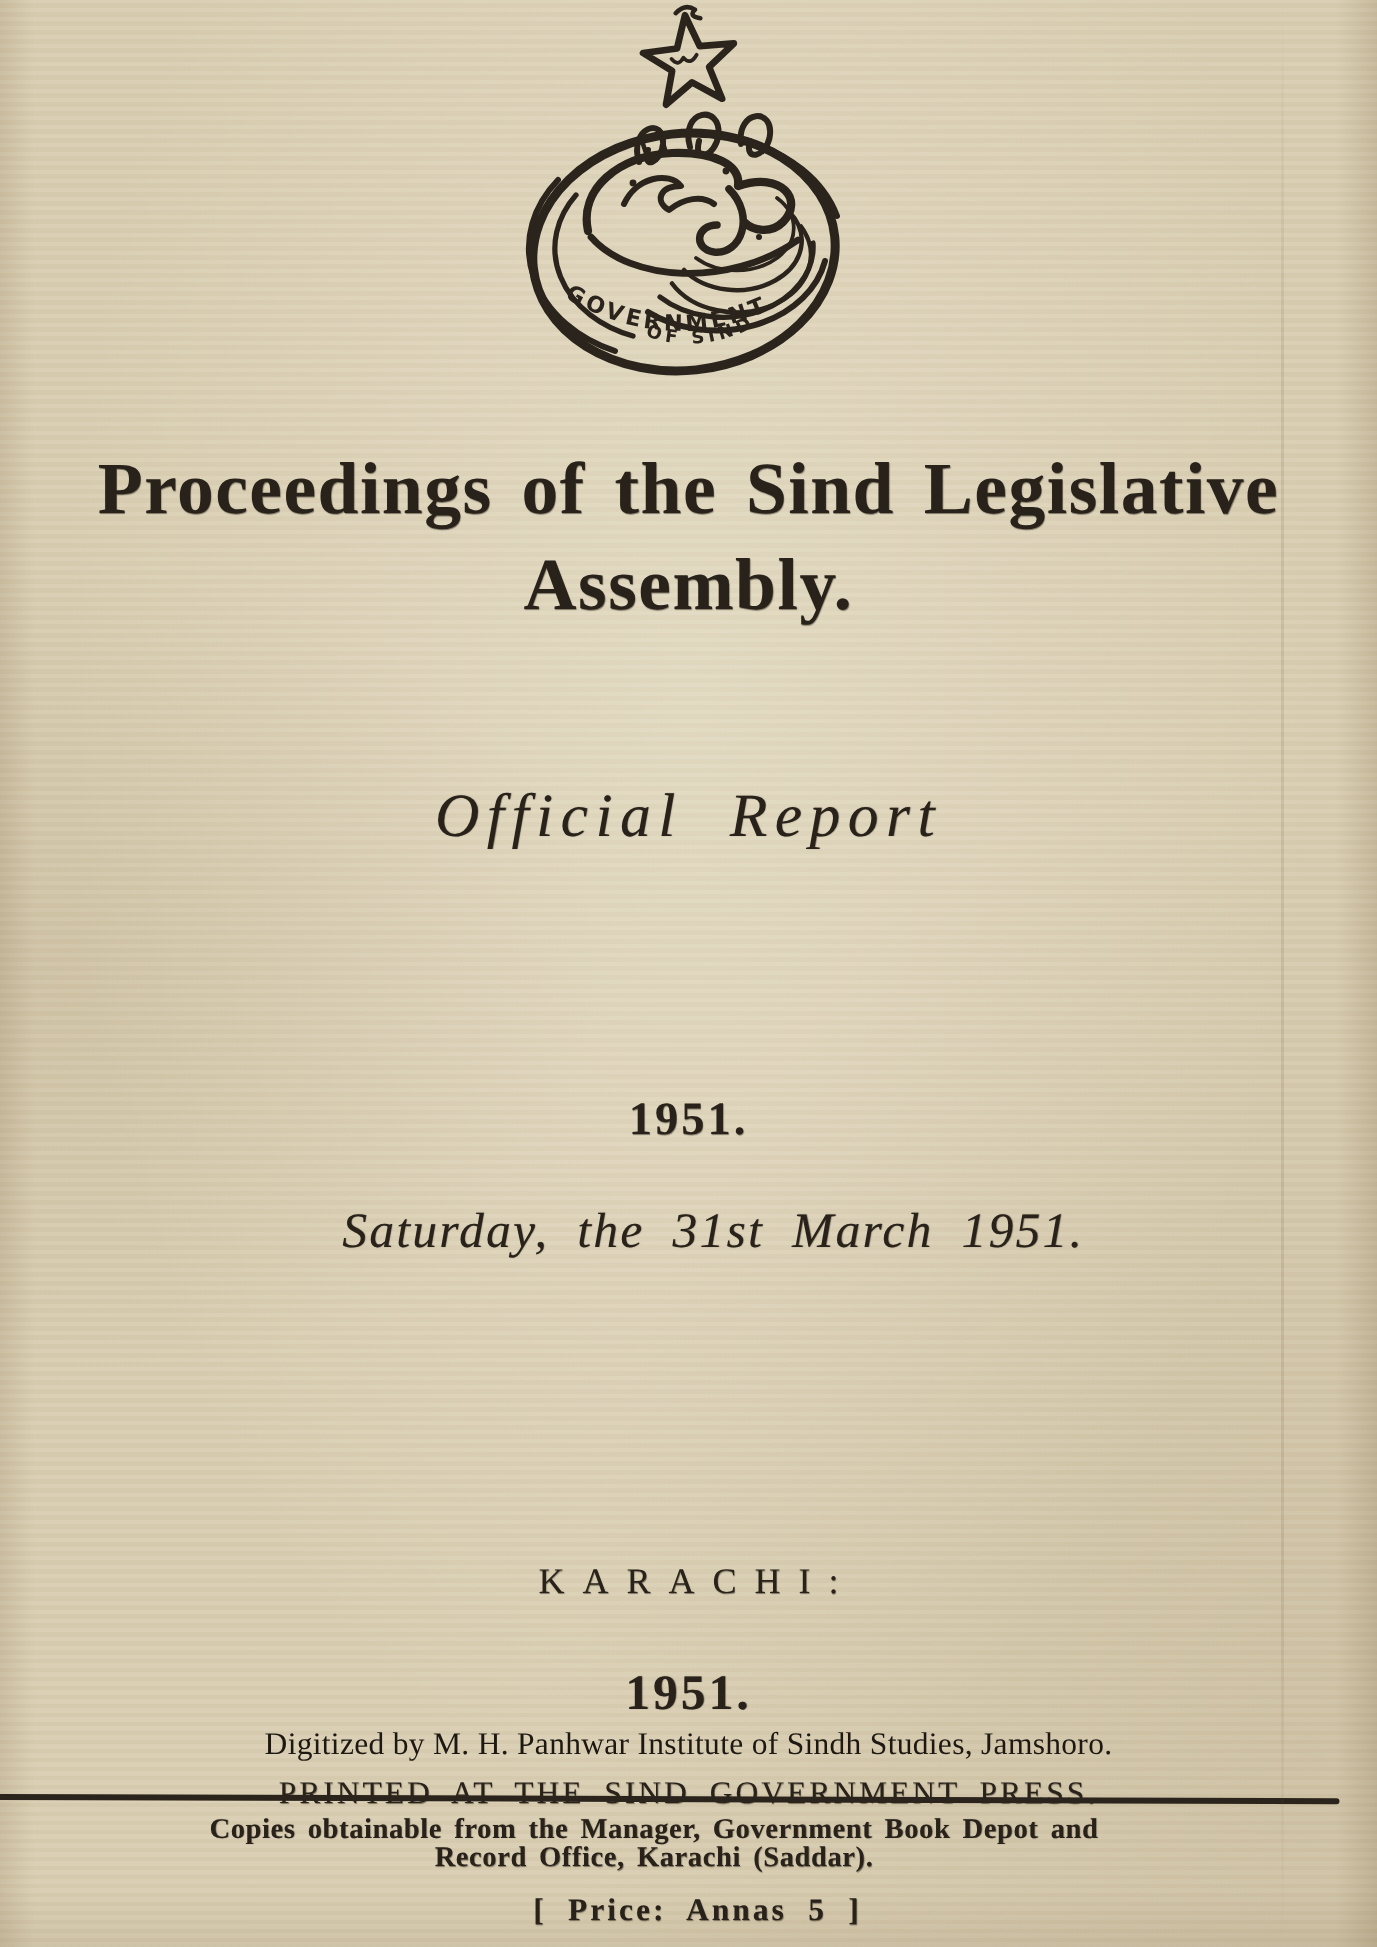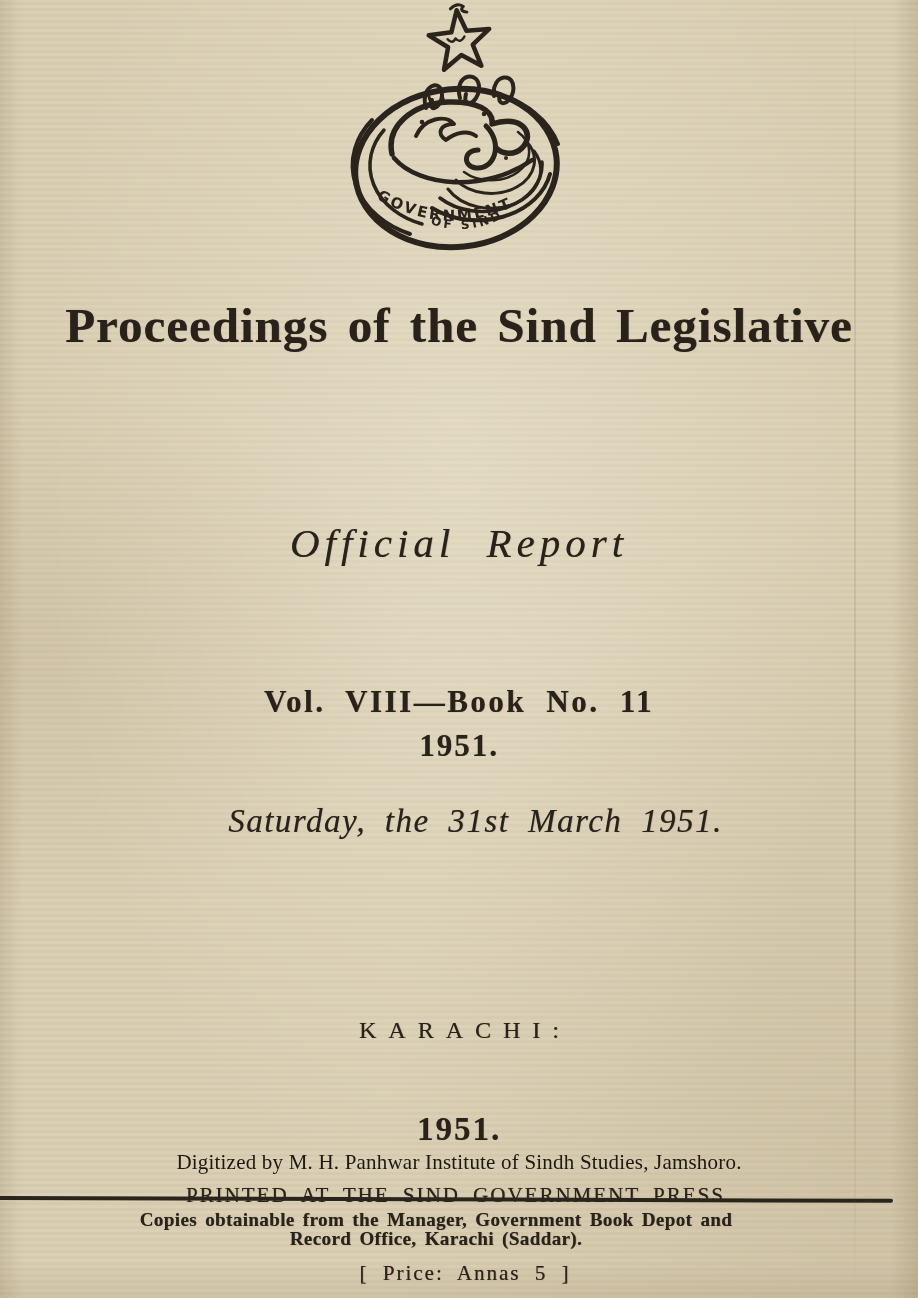--- a/index.html
+++ b/index.html
@@ -27,28 +27,28 @@
   .ink{color:#29221a;text-shadow:0.4px 0.4px 0.7px rgba(46,38,28,0.55);}
   .emblem{position:absolute;left:336px;top:2px;width:242px;height:250px;}
   .emblem path,.emblem ellipse{fill:none;stroke:#2b241c;stroke-linecap:round;stroke-linejoin:round;}
   .seal-text{font-family:"DejaVu Sans", sans-serif;font-weight:bold;fill:#2b241c;letter-spacing:2.5px;font-size:15px;}
   .seal-text-small{font-family:"DejaVu Sans", sans-serif;font-weight:bold;fill:#2b241c;letter-spacing:3px;font-size:12px;}
   .title{top:294px;font-size:49px;font-weight:bold;line-height:64px;letter-spacing:1px;word-spacing:6px;}
   .official{top:519px;font-size:41px;font-weight:400;letter-spacing:5px;word-spacing:16px;font-style:italic;}
   .vol{top:684px;font-size:31px;font-weight:bold;letter-spacing:2.5px;word-spacing:10px;}
   .year1{top:728px;font-size:31px;font-weight:bold;letter-spacing:2px;}
   .dateline{top:803px;font-size:33px;font-style:italic;letter-spacing:1.5px;word-spacing:9px;margin-left:33px;}
-  .karachi{top:1017px;font-size:24px;letter-spacing:12px;padding-left:12px;}
+  .karachi{top:1042px;font-size:24px;letter-spacing:12px;padding-left:12px;}
   .press{top:1139px;font-size:21px;letter-spacing:2px;word-spacing:6px;margin-top:44px;}
   .year2{top:1111px;font-size:33px;font-weight:bold;letter-spacing:2px;}
   .digitized{top:1150px;font-size:21px;letter-spacing:0.2px;text-shadow:none;color:#1d1812;}
   .rule{position:absolute;top:1196px;left:0;width:893px;height:4px;background:#2b241c;border-radius:0 3px 3px 0;transform:rotate(0.18deg);transform-origin:left center;}
   .footer1{top:1209px;font-size:19px;font-weight:bold;letter-spacing:0.4px;word-spacing:3px;padding-right:46px;}
   .footer2{top:1228px;font-size:19px;font-weight:bold;letter-spacing:0.4px;word-spacing:3px;padding-right:46px;}
-  .price{top:1261px;font-size:21px;font-weight:normal;letter-spacing:2px;word-spacing:7px;padding-left:12px;}
+  .price{top:1261px;font-size:21px;font-weight:bold;letter-spacing:2px;word-spacing:7px;padding-left:12px;}
 </style>
 </head>
 <body>
 
 <div class="sheet">
 
   <svg class="emblem" viewBox="0 0 242 250" aria-hidden="true">
 
     <g transform="rotate(-6 124 40)">
       <path d="M124 8 L131.6 29.5 L154.4 30.1 L136.4 44 L142.8 65.9 L124 53 L105.2 65.9 L111.6 44 L93.6 30.1 L116.4 29.5 Z" stroke-width="4.5"></path>
@@ -89,25 +89,25 @@
     <defs>
       <path id="govArc" d="M30 190 Q 121 250 212 184"></path>
       <path id="ofArc" d="M74 212 Q 126 244 180 208"></path>
     </defs>
     <text class="seal-text"><textPath href="#govArc" startOffset="6%">GOVERNMENT</textPath></text>
     <text class="seal-text-small"><textPath href="#ofArc" startOffset="20%">OF SIND</textPath></text>
   </svg>
 
   <div class="line title ink">
     <div>Proceedings of the Sind Legislative</div>
+    <div>Assembly.</div>
   </div>
 
   <div class="line official ink">Official Report</div>
 
-  <div class="line vol ink">Vol. VIII—Book No. 11</div>
   <div class="line year1 ink">1951.</div>
 
   <div class="line dateline ink">Saturday, the 31st March 1951.</div>
 
   <div class="line karachi ink">KARACHI:</div>
   <div class="line press ink">PRINTED AT THE SIND GOVERNMENT PRESS.</div>
   <div class="line year2 ink">1951.</div>
 
   <div class="line digitized">Digitized by M. H. Panhwar Institute of Sindh Studies, Jamshoro.</div>
 

